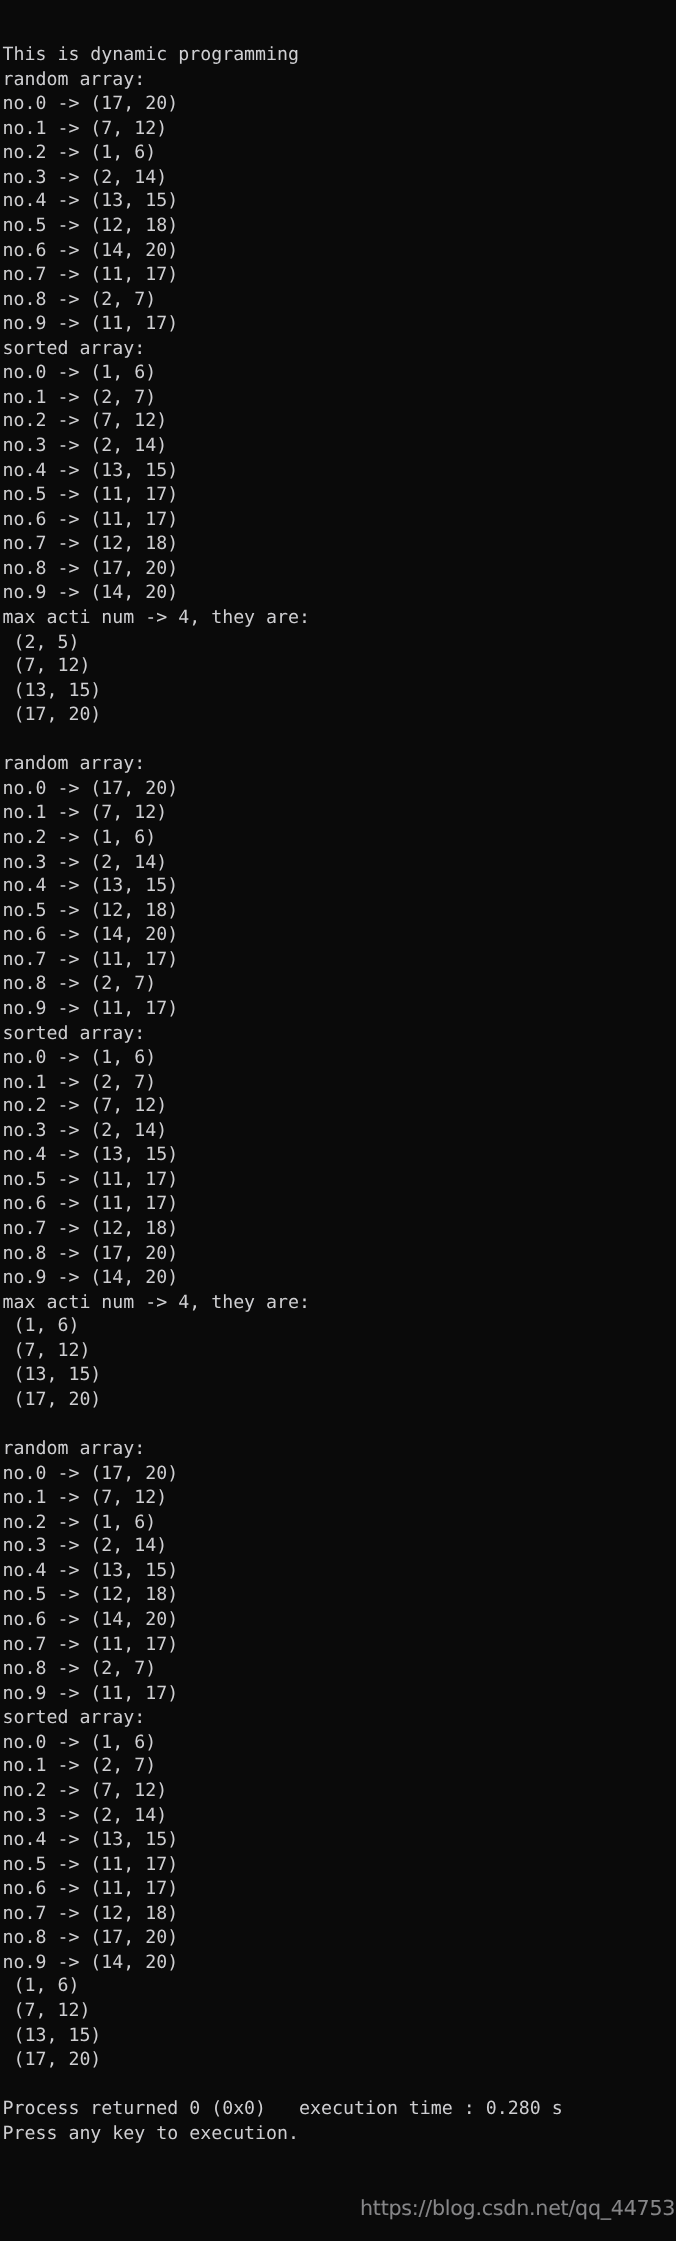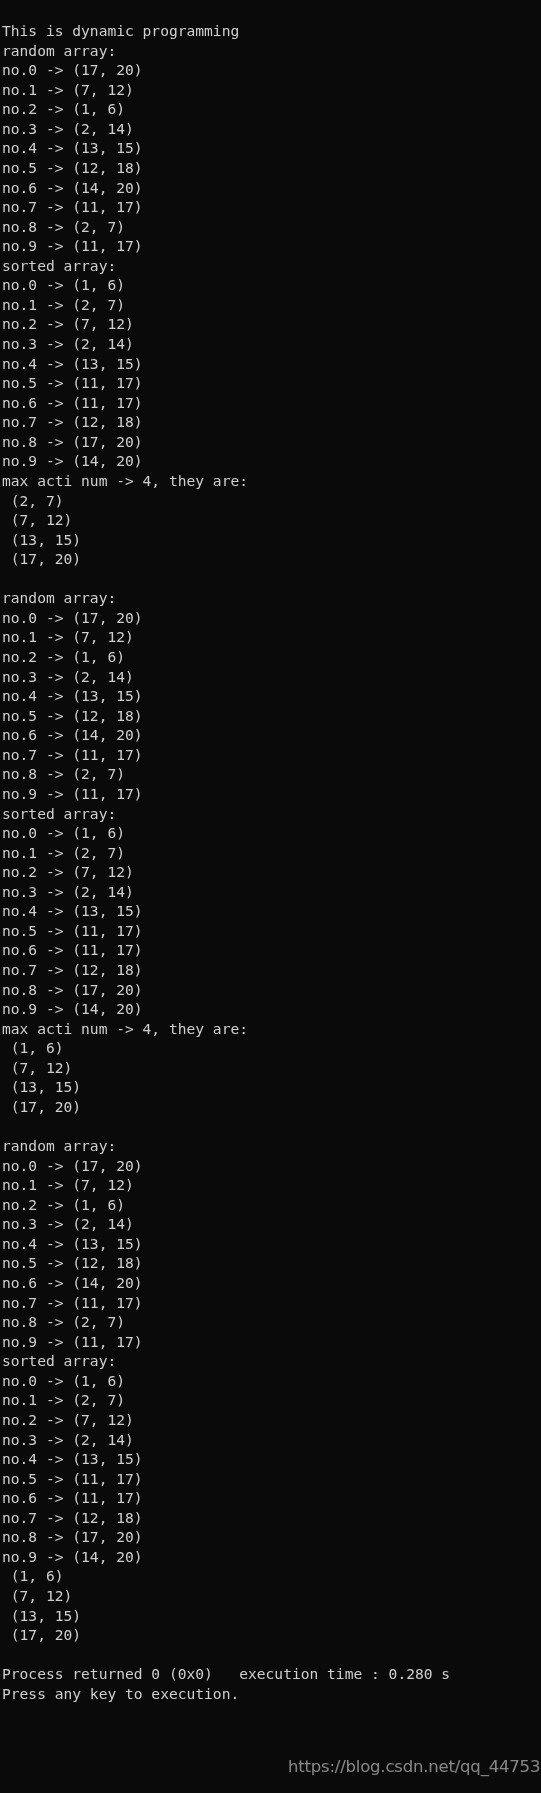--- a/index.html
+++ b/index.html
@@ -14,21 +14,21 @@
     position: relative;
     font-family: "DejaVu Sans Mono", "Liberation Mono", monospace;
   }
   #console {
     position: absolute;
     left: 0;
     top: 0;
     width: 541px;
     height: 1793px;
     background: #0a0a0a;
-    padding: 21px 0 0 2px;
+    padding: 34px 0 0 2px;
     box-sizing: border-box;
     overflow: hidden;
   }
   .line {
     font-size: 14.6px;
     line-height: 19.57px;
     color: #cfcfd2;
     white-space: pre;
     letter-spacing: 0px;
     height: 19.57px;
@@ -71,21 +71,21 @@
     <div class="line">no.1 -&gt; (2, 7)</div>
     <div class="line">no.2 -&gt; (7, 12)</div>
     <div class="line">no.3 -&gt; (2, 14)</div>
     <div class="line">no.4 -&gt; (13, 15)</div>
     <div class="line">no.5 -&gt; (11, 17)</div>
     <div class="line">no.6 -&gt; (11, 17)</div>
     <div class="line">no.7 -&gt; (12, 18)</div>
     <div class="line">no.8 -&gt; (17, 20)</div>
     <div class="line">no.9 -&gt; (14, 20)</div>
     <div class="line">max acti num -&gt; 4, they are:</div>
-    <div class="line"> (2, 7)</div>
+    <div class="line"> (2, 5)</div>
     <div class="line"> (7, 12)</div>
     <div class="line"> (13, 15)</div>
     <div class="line"> (17, 20)</div>
     <div class="line blank"></div>
     <div class="line">random array:</div>
     <div class="line">no.0 -&gt; (17, 20)</div>
     <div class="line">no.1 -&gt; (7, 12)</div>
     <div class="line">no.2 -&gt; (1, 6)</div>
     <div class="line">no.3 -&gt; (2, 14)</div>
     <div class="line">no.4 -&gt; (13, 15)</div>

